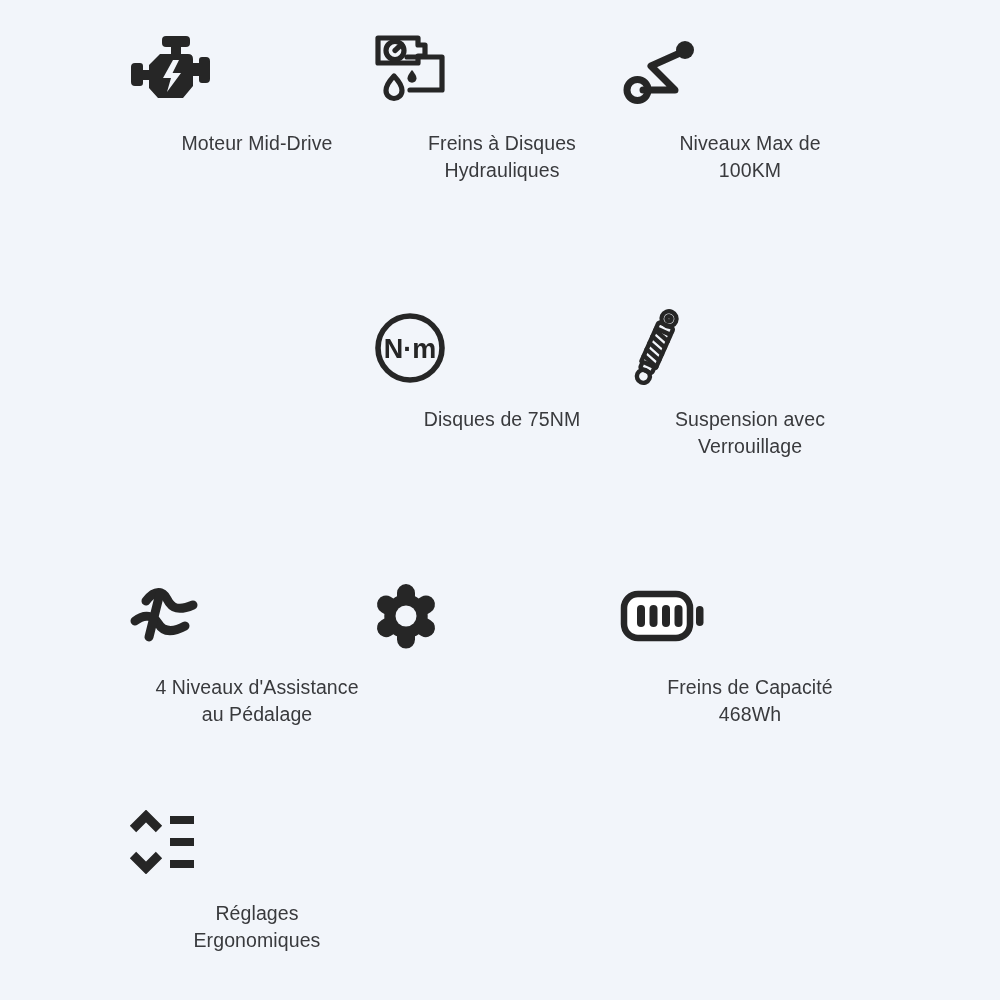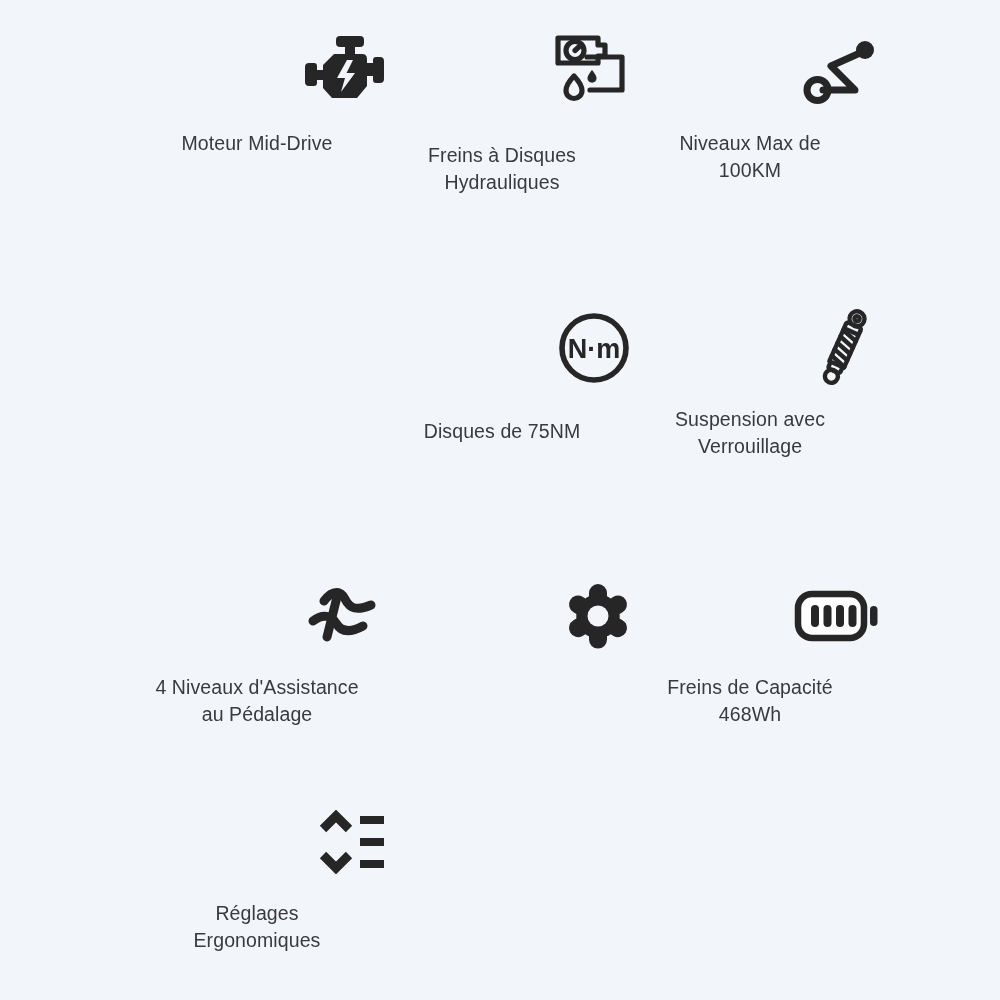--- a/index.html
+++ b/index.html
@@ -26,21 +26,21 @@
     display: flex;
     flex-direction: column;
     align-items: center;
     justify-content: flex-start;
   }
   .icon-wrap {
     height: 96px;
     width: 100%;
     display: flex;
     align-items: center;
-    justify-content: flex-end;
+    justify-content: flex-start;
   }
   .icon-wrap svg {
     display: block;
   }
   .feature-label {
     margin-top: 10px;
     text-align: center;
     color: #393a3d;
     font-size: 19.5px;
     line-height: 27px;
@@ -51,21 +51,21 @@
   }
 
   
   .row-1 { top: 24px; }
   .row-2 { top: 300px; }
   .row-3 { top: 568px; }
   .row-4 { top: 794px; }
 
   
   .col-1 { left: 127px; }
-  .col-2 { left: 372px; gap: 12px; }
+  .col-2 { left: 372px; }
   .col-3 { left: 620px; }
 </style>
 </head>
 <body>
 
 <div id="feature-grid">
 
   <div class="feature-cell row-1 col-1">
     <div class="icon-wrap">
       <svg width="86" height="76" viewBox="0 0 86 76" aria-hidden="true">

